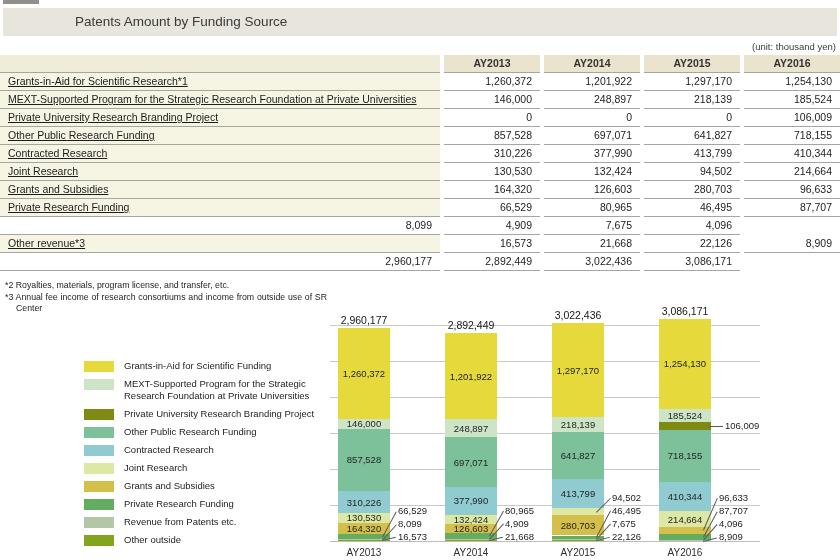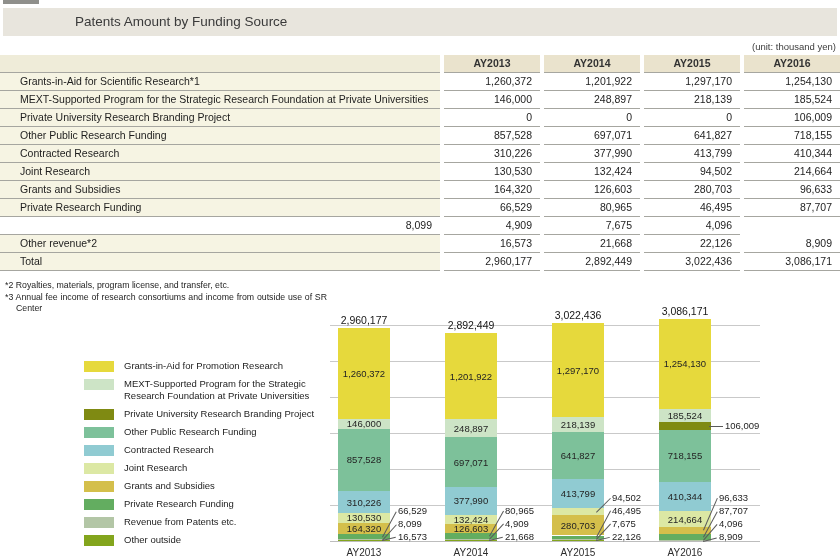--- a/index.html
+++ b/index.html
@@ -10,21 +10,21 @@
   }
   
   .top-strip { position:absolute; left:3px; top:0; width:36px; height:4px; background:#8f8f8b; }
   .title-bar { position:absolute; left:3px; top:8px; width:834px; height:28px; background:#e8e5dd; }
   .title-bar .title { position:absolute; left:72px; top:0; line-height:28px; font-size:13.5px; color:#3a3a3a; }
   .unit-note { position:absolute; right:4px; top:41px; font-size:9.5px; color:#3d3d3d; }
   
   .fund-table { position:absolute; left:0; top:55px; width:840px; }
   .t-row { display:grid; grid-template-columns:440px 96px 96px 96px 96px; column-gap:4px; height:18px; }
   .t-cell { font-size:10.5px; line-height:17px; border-bottom:1px solid #a6a6a0; overflow:hidden; white-space:nowrap; }
-  .t-label { background:#f6f4e3; padding-left:20px; color:#1d1d1d; }
+  .t-label { background:#f6f4e3; padding-left:8px; color:#1d1d1d;text-decoration:underline; }
   .t-num { background:#fff; text-align:right; padding-right:8px; color:#1d1d1d; }
   .t-head-label { background:#efecd9; }
   .t-head { background:#eae3cd; text-align:center; font-weight:bold; color:#333; }
   
   .footnotes { position:absolute; left:5px; top:280px; width:322px; }
   .footnote { font-size:8.75px; line-height:1.28; color:#1d1d1d; padding-left:11px; text-indent:-11px; text-align:justify; margin-bottom:1px; }
   
   .legend { position:absolute; left:84px; top:360px; width:240px; display:flex; flex-direction:column; gap:6px; }
   .legend-item { display:flex; align-items:flex-start; }
   .legend-swatch { width:30px; height:11px; flex:0 0 30px; margin-top:1px; margin-right:10px; }
@@ -115,44 +115,43 @@
       <div class="t-cell t-num">46,495</div>
       <div class="t-cell t-num">87,707</div>
     </div>
     <div class="t-row">
       <div class="t-cell t-num">8,099</div>
       <div class="t-cell t-num">4,909</div>
       <div class="t-cell t-num">7,675</div>
       <div class="t-cell t-num">4,096</div>
     </div>
     <div class="t-row">
-      <div class="t-cell t-label">Other revenue*2</div>
+      <div class="t-cell t-label">Other revenue*3</div>
       <div class="t-cell t-num">16,573</div>
       <div class="t-cell t-num">21,668</div>
       <div class="t-cell t-num">22,126</div>
       <div class="t-cell t-num">8,909</div>
     </div>
     <div class="t-row">
-      <div class="t-cell t-label">Total</div>
       <div class="t-cell t-num">2,960,177</div>
       <div class="t-cell t-num">2,892,449</div>
       <div class="t-cell t-num">3,022,436</div>
       <div class="t-cell t-num">3,086,171</div>
     </div>
   </div>
 
 <div class="footnotes">
     <div class="footnote">*2 Royalties, materials, program license, and transfer, etc.</div>
     <div class="footnote">*3 Annual fee income of research consortiums and income from outside use of SR Center</div>
   </div>
 
 <div class="legend">
     <div class="legend-item">
       <div class="legend-swatch" style="background: rgb(230, 217, 60);"></div>
-      <div class="legend-label">Grants-in-Aid for Promotion Research</div>
+      <div class="legend-label">Grants-in-Aid for Scientific Funding</div>
     </div>
     <div class="legend-item">
       <div class="legend-swatch" style="background: rgb(205, 228, 198);"></div>
       <div class="legend-label">MEXT-Supported Program for the Strategic Research Foundation at Private Universities</div>
     </div>
     <div class="legend-item">
       <div class="legend-swatch" style="background: rgb(127, 138, 18);"></div>
       <div class="legend-label">Private University Research Branding Project</div>
     </div>
     <div class="legend-item">

